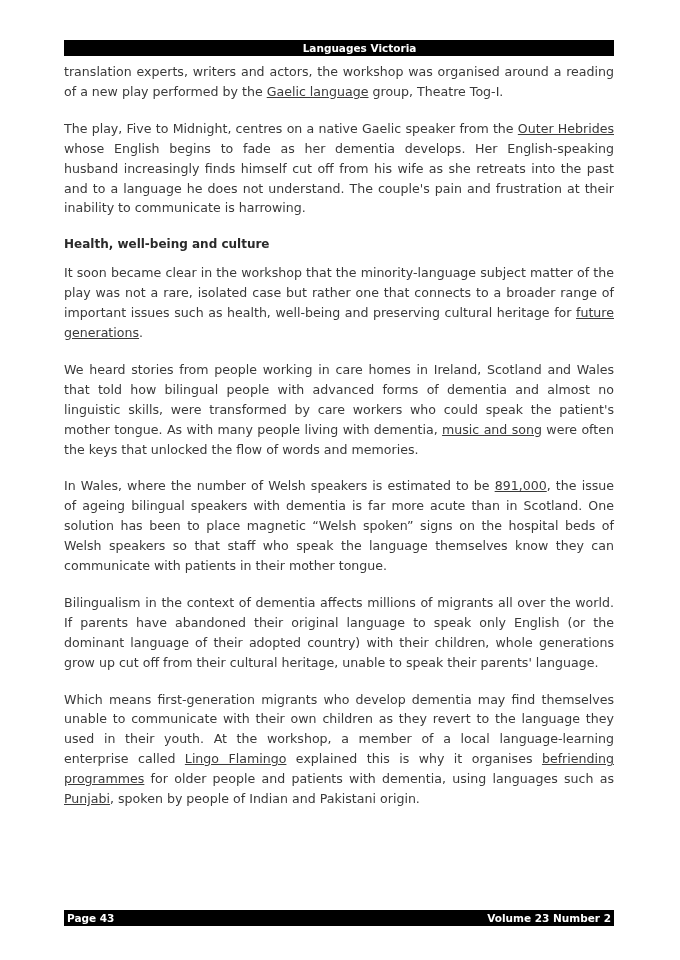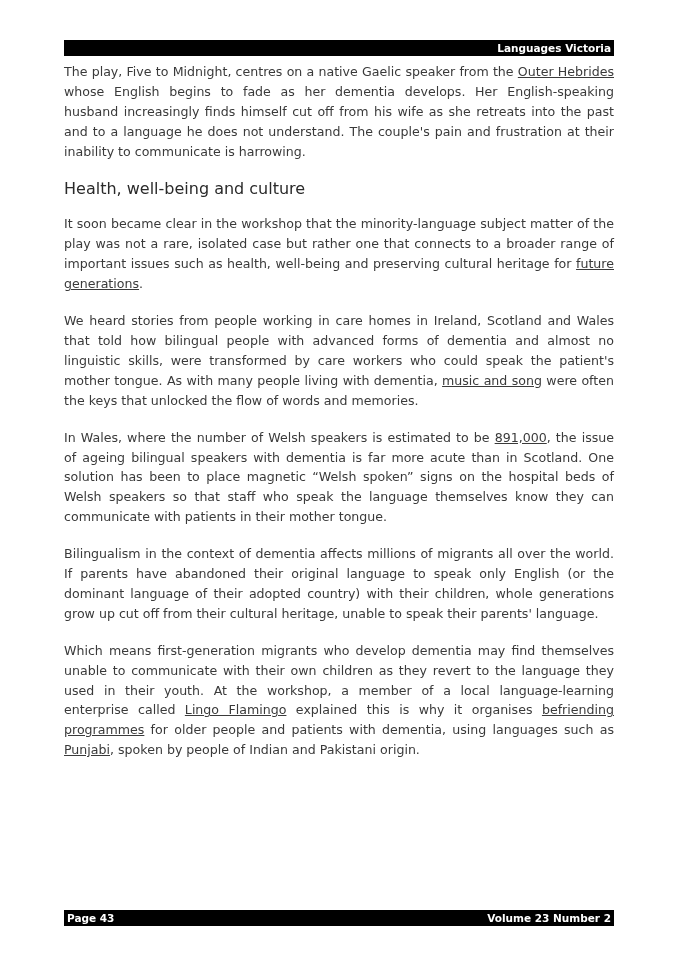--- a/index.html
+++ b/index.html
@@ -25,56 +25,57 @@
       font-family: "DejaVu Sans", sans-serif;
       font-weight: bold;
       font-size: 10.5px;
       line-height: 16px;
       box-sizing: border-box;
       padding: 0 3px;
       display: flex;
       justify-content: space-between;
       align-items: center;
     }
-    .header-bar { top: 40px; justify-content: flex-end; padding-left: 44px; }
+    .header-bar { top: 40px; justify-content: center; padding-left: 44px; }
     .footer-bar { top: 910px; }
     .content {
       position: absolute;
       left: 64px;
       top: 62px;
       width: 550px;
       font-size: 12.6px;
       line-height: 19.9px;
       text-align: justify;
     }
     .content p {
       margin: 0 0 17px 0;
     }
     .content h3 {
       margin: 0;
-      font-size: 16px;
-      font-weight: normal;
+      font-size: 12px;
+      font-weight: bold;
       line-height: 19.9px;
       color: #2a2a2a;
     }
-    .content p.after-heading { margin-top: 16px; }
+    .content p.after-heading { margin-top: 8px; }
     .link {
       text-decoration: underline;
       color: #3a3a3a;
       cursor: pointer;
     }
   </style>
 </head>
 <body>
 
 <div class="bar header-bar">
   <span>Languages Victoria</span>
 </div>
 
 <div class="content">
+  <p><span>translation experts, writers and actors, the workshop was organised around a reading of a new play performed by the </span><a class="link">Gaelic language</a><span> group, Theatre Tog-I.</span></p>
 
   <p><span>The play, Five to Midnight, centres on a native Gaelic speaker from the </span><a class="link">Outer Hebrides</a><span> whose English begins to fade as her dementia develops. Her English-speaking husband increasingly finds himself cut off from his wife as she retreats into the past and to a language he does not understand. The couple's pain and frustration at their inability to communicate is harrowing.</span></p>
 
   <h3>Health, well-being and culture</h3>
   <p class="after-heading"><span>It soon became clear in the workshop that the minority-language subject matter of the play was not a rare, isolated case but rather one that connects to a broader range of important issues such as health, well-being and preserving cultural heritage for </span><a class="link">future generations</a><span>.</span></p>
 
   <p><span>We heard stories from people working in care homes in Ireland, Scotland and Wales that told how bilingual people with advanced forms of dementia and almost no linguistic skills, were transformed by care workers who could speak the patient's mother tongue. As with many people living with dementia, </span><a class="link">music and song</a><span> were often the keys that unlocked the flow of words and memories.</span></p>
 
   <p><span>In Wales, where the number of Welsh speakers is estimated to be </span><a class="link">891,000</a><span>, the issue of ageing bilingual speakers with dementia is far more acute than in Scotland. One solution has been to place magnetic “Welsh spoken” signs on the hospital beds of Welsh speakers so that staff who speak the language themselves know they can communicate with patients in their mother tongue.</span></p>
 

